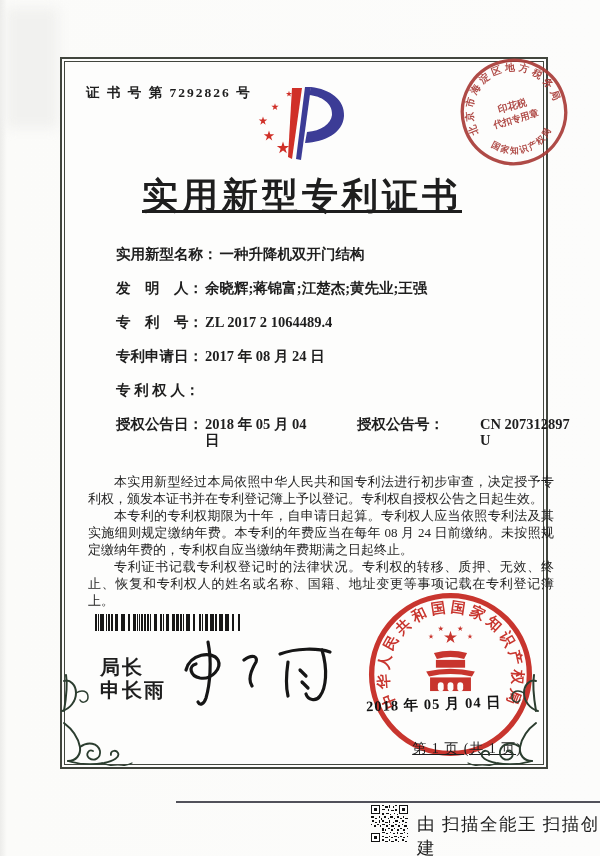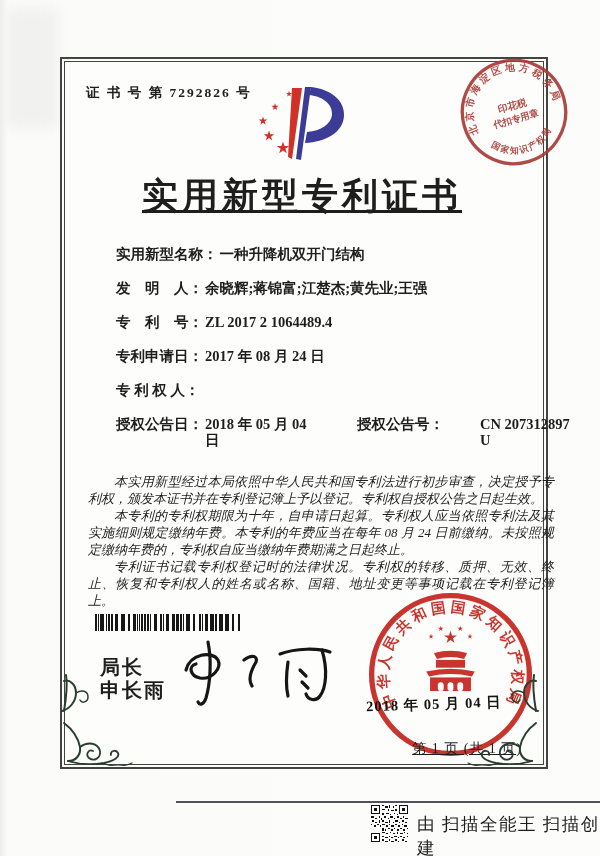--- a/index.html
+++ b/index.html
@@ -21,21 +21,21 @@
   .fields{position:absolute;left:88px;top:246px;width:466px;font-size:14.5px;line-height:16px;margin-left:28px;}
   .frow{display:flex;margin-bottom:18px;}
   .flabel{font-weight:700;white-space:pre;flex:none;}
   .fvalue{margin-left:2px;font-weight:600;}
   .frow.address{margin-bottom:0;line-height:15.5px;}
   .frow.address .fvalue{width:358px;}
   .frow.grant{margin-top:1px;}
   .grant-right{margin-left:34px;display:flex;gap:34px;}
   
   .bodytext{position:absolute;left:88px;top:473px;width:466px;font-size:13px;line-height:17px;
-            text-align:justify;font-style:italic;}
+            text-align:justify;}
   .bodytext p{margin:0;text-indent:2em;}
   .barcode{position:absolute;left:95px;top:614px;width:146px;height:17px;
     background:
       repeating-linear-gradient(90deg,#161616 0 2px,transparent 2px 3px,#161616 3px 4px,transparent 4px 7px,#161616 7px 9px,transparent 9px 10px,transparent 10px 13px),
       repeating-linear-gradient(90deg,#161616 0 1px,transparent 1px 5px,#161616 5px 7px,transparent 7px 11px);
   }
   .director{position:absolute;left:100px;top:656px;font-size:20px;font-weight:700;letter-spacing:2px;line-height:23px;
             font-family:"Liberation Sans","DejaVu Sans",sans-serif;}
   .signature{position:absolute;left:172px;top:636px;}
   .seal-big{position:absolute;left:358px;top:582px;opacity:.93;}

